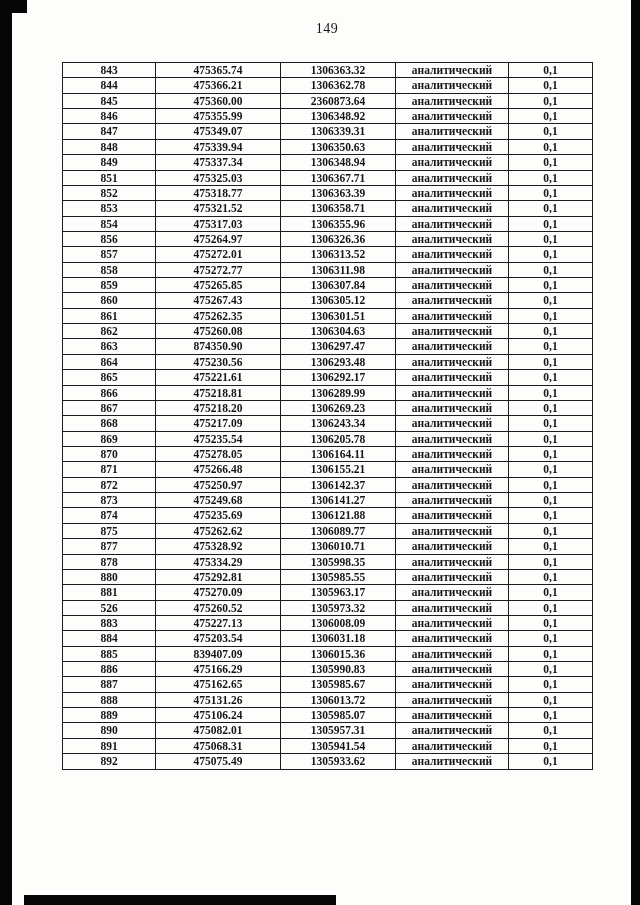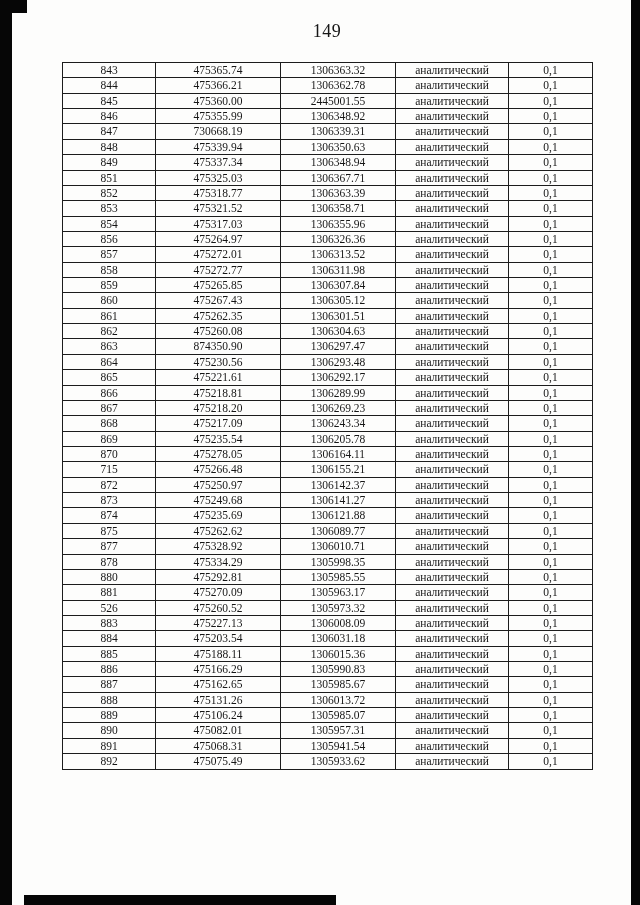--- a/index.html
+++ b/index.html
@@ -23,31 +23,32 @@
   .bar-left-top{ left: 0;   top: 0;     width: 27px;  height: 13px; }
   .bar-right   { right: 0;  top: 0;     width: 9px;   height: 905px; }
   .bar-bottom  { left: 24px; top: 895px; width: 312px; height: 10px; }
 
   .page-number {
     position: absolute;
     top: 21px;
     left: 62px;
     width: 530px;
     text-align: center;
-    font-size: 18px;
+    font-size: 14px;
     letter-spacing: 0.5px;
   }
 
   table.coords {
     position: absolute;
     left: 62px;
     top: 62px;
     border-collapse: collapse;
     table-layout: fixed;
     width: 530px;
+    font-weight: bold;
   }
   table.coords td {
     border: 1px solid #1c1c1c;
     font-size: 11.5px;
     text-align: center;
     vertical-align: middle;
     padding: 0;
     height: 14.36px;
     line-height: 14.36px;
     overflow: hidden;
@@ -90,36 +91,36 @@
     <td>844</td>
     <td>475366.21</td>
     <td>1306362.78</td>
     <td>аналитический</td>
     <td>0,1</td>
   </tr>
 
   <tr>
     <td>845</td>
     <td>475360.00</td>
-    <td>2445001.55</td>
+    <td>2360873.64</td>
     <td>аналитический</td>
     <td>0,1</td>
   </tr>
 
   <tr>
     <td>846</td>
     <td>475355.99</td>
     <td>1306348.92</td>
     <td>аналитический</td>
     <td>0,1</td>
   </tr>
 
   <tr>
     <td>847</td>
-    <td>730668.19</td>
+    <td>475349.07</td>
     <td>1306339.31</td>
     <td>аналитический</td>
     <td>0,1</td>
   </tr>
 
   <tr>
     <td>848</td>
     <td>475339.94</td>
     <td>1306350.63</td>
     <td>аналитический</td>
@@ -282,21 +283,21 @@
 
   <tr>
     <td>870</td>
     <td>475278.05</td>
     <td>1306164.11</td>
     <td>аналитический</td>
     <td>0,1</td>
   </tr>
 
   <tr>
-    <td>715</td>
+    <td>871</td>
     <td>475266.48</td>
     <td>1306155.21</td>
     <td>аналитический</td>
     <td>0,1</td>
   </tr>
 
   <tr>
     <td>872</td>
     <td>475250.97</td>
     <td>1306142.37</td>
@@ -381,21 +382,21 @@
   <tr>
     <td>884</td>
     <td>475203.54</td>
     <td>1306031.18</td>
     <td>аналитический</td>
     <td>0,1</td>
   </tr>
 
   <tr>
     <td>885</td>
-    <td>475188.11</td>
+    <td>839407.09</td>
     <td>1306015.36</td>
     <td>аналитический</td>
     <td>0,1</td>
   </tr>
 
   <tr>
     <td>886</td>
     <td>475166.29</td>
     <td>1305990.83</td>
     <td>аналитический</td>

